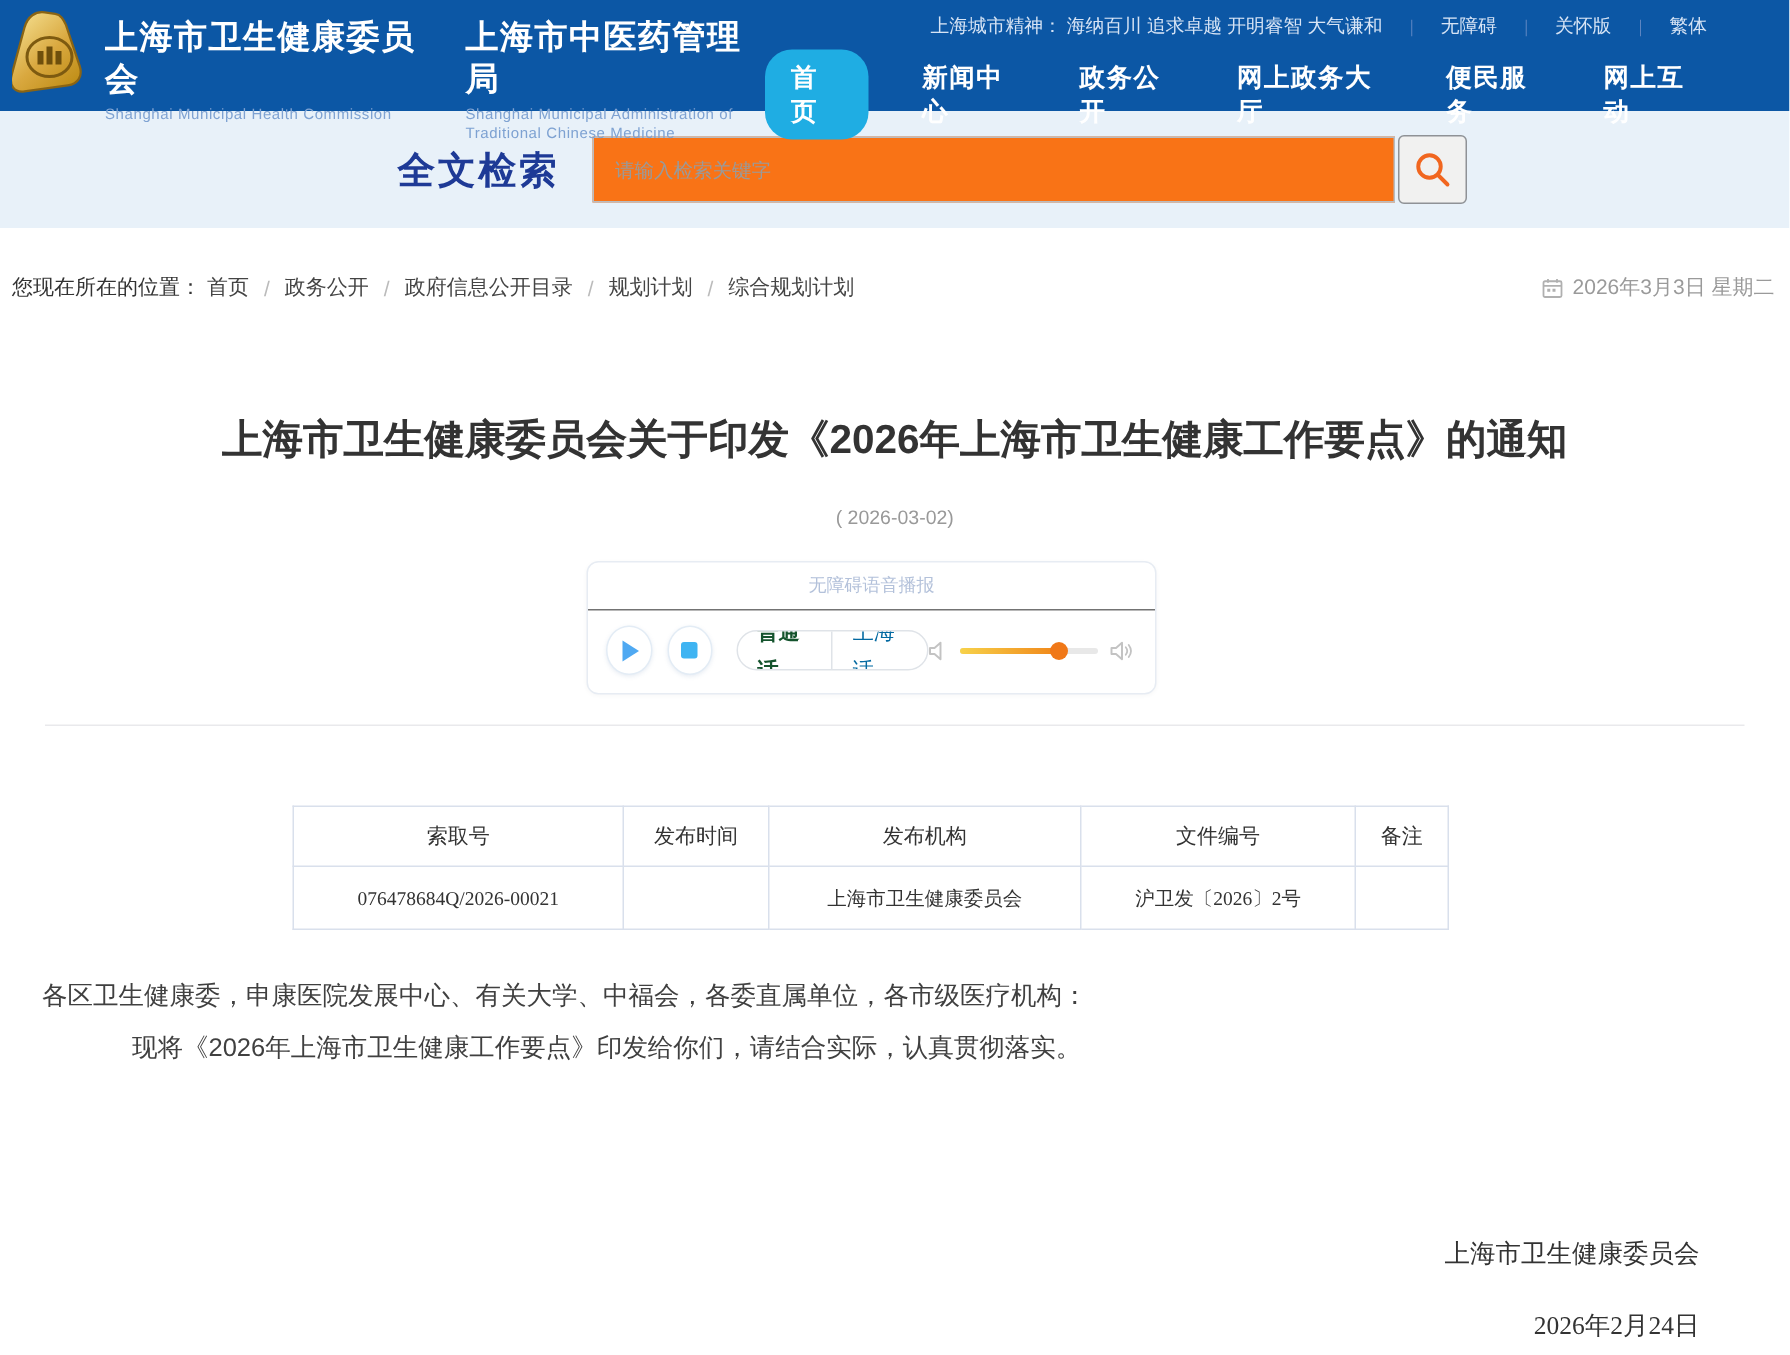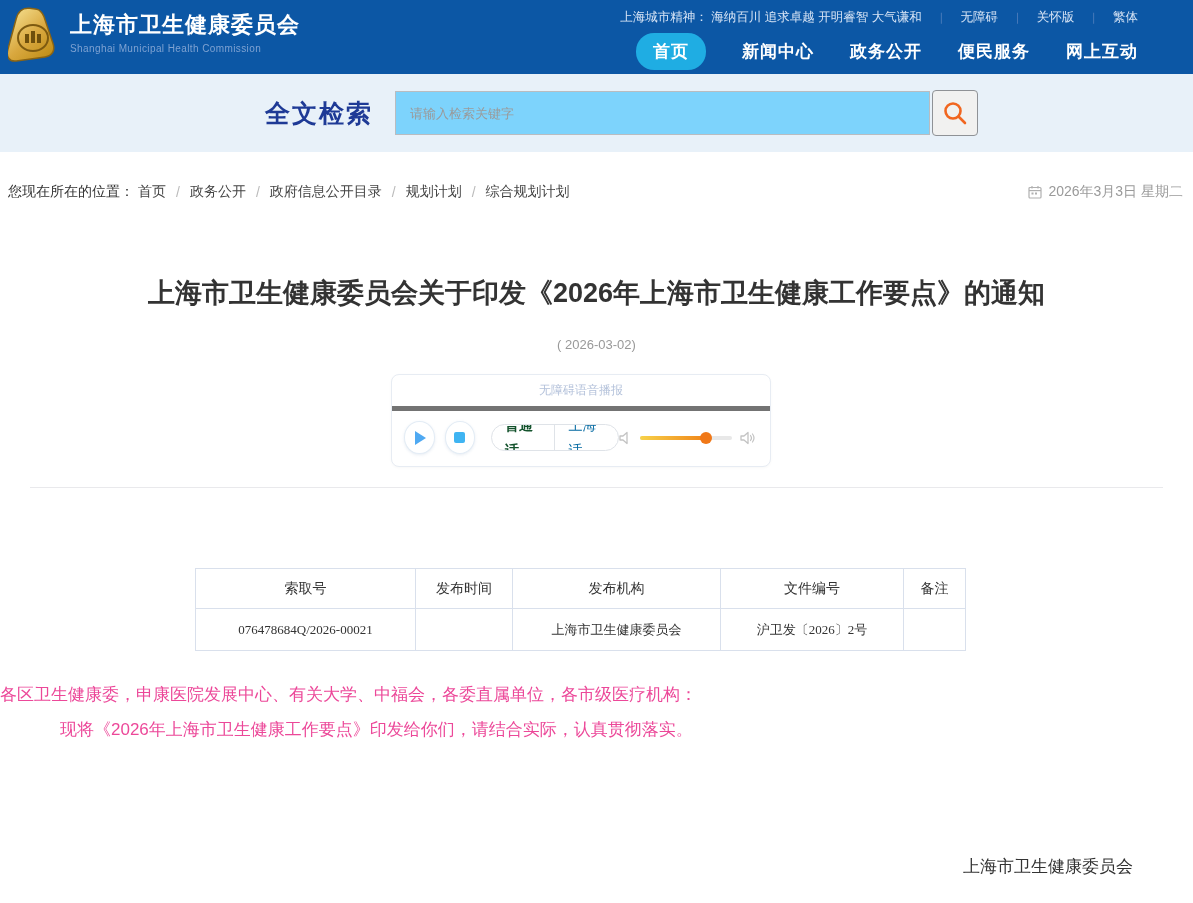--- a/index.html
+++ b/index.html
@@ -16,65 +16,65 @@
   .topbar { margin-top:9px; font-size:12.5px; color:#d7e4f5; display:flex; align-items:center; gap:0; }
   .topbar .sep { color:#5f87c2; margin:0 14px; font-size:11px; }
   .topbar a { color:#d7e4f5; text-decoration:none; cursor:pointer; }
   .nav { display:flex; align-items:center; gap:36px; margin-top:7px; }
   .nav-item { color:#fff; font-size:17px; font-weight:bold; cursor:pointer; letter-spacing:1px; }
   .nav-item.active { background:#1fade3; padding:7px 17px; border-radius:18px; }
 
   
   .search-band { background:#e8f1f9; height:78px; display:flex; align-items:center; padding-left:265px; }
   .search-label { font-size:25px; font-weight:bold; color:#1e3a96; letter-spacing:2px; margin-right:22px; }
-  .search-input { width:535px; height:44px; border:1px solid #b9bcc0; background:#7dd3fc; font-size:13px; padding:0 14px; color:#333; outline:none; }
+  .search-input { width:535px; height:44px; border:1px solid #b9bcc0; background:#f97316; font-size:13px; padding:0 14px; color:#333; outline:none; }
   .search-input::placeholder { color:#9a9a9a; }
   .search-btn { width:46px; height:46px; margin-left:2px; background:#f1f1f0; border:1px solid #8f9296; border-radius:4px; display:flex; align-items:center; justify-content:center; cursor:pointer; }
 
   
   .crumb-row { display:flex; align-items:center; padding:31px 10px 18px 8px; background:#fff; }
   .crumb { font-size:14px; color:#444; display:flex; align-items:center; }
   .crumb .prefix { color:#333; }
   .crumb a { color:#444; text-decoration:none; margin:0 4px; cursor:pointer; }
   .crumb .slash { color:#bbb; margin:0 6px; }
   .crumb-date { margin-left:auto; font-size:14px; color:#9a9a9a; display:flex; align-items:center; gap:6px; }
 
   
   .article-title { margin:52px auto 0; width:900px; text-align:center; font-size:27px; font-weight:bold; color:#333; line-height:44px; }
   .article-date { text-align:center; font-size:13px; color:#999; margin-top:22px; }
 
   
   .player { width:380px; margin:22px 0 0 391px; border:1px solid #e7ecf3; border-radius:8px; background:#fff; box-shadow:0 1px 3px rgba(0,0,0,.03); }
-  .player-head { text-align:center; font-size:12px; color:#b3c1da; padding:7px 0; border-bottom:5px solid #737373; }
+  .player-head { text-align:center; font-size:12px; color:#b3c1da; padding:7px 0; border-bottom:1px solid #737373; }
   .player-body { display:flex; align-items:center; padding:10px 14px 12px 12px; }
   .pbtn { width:33px; height:33px; border-radius:50%; background:#fff; border:1px solid #e3ecf5; box-shadow:0 1px 3px rgba(120,150,190,.18); display:flex; align-items:center; justify-content:center; cursor:pointer; }
   .pbtn + .pbtn { margin-left:10px; }
   .tri { width:0; height:0; border-left:11px solid #4fa9f2; border-top:7px solid transparent; border-bottom:7px solid transparent; margin-left:3px; }
   .sq { width:11px; height:11px; background:#3fb4f2; border-radius:2px; }
   .lang-toggle { display:flex; align-items:center; border:1px solid #dfe3e8; border-radius:15px; height:27px; margin-left:16px; overflow:hidden; }
   .lang { font-size:14px; padding:0 13px; cursor:pointer; line-height:25px; }
   .lang.cn { color:#14532d; font-weight:bold; border-right:1px solid #dfe3e8; }
   .lang.sh { color:#0369a1; }
   .vol { display:flex; align-items:center; margin-left:auto; gap:8px; }
   .spk { color:#c3c3c3; }
   .track { position:relative; width:92px; height:4px; border-radius:2px; background:#e8e8e8; }
   .track .fill { position:absolute; left:0; top:0; height:4px; width:72%; border-radius:2px; background:linear-gradient(90deg,#f7d24a,#f08519); }
   .track .knob { position:absolute; top:50%; left:72%; width:12px; height:12px; border-radius:50%; background:#f07818; transform:translate(-50%,-50%); cursor:pointer; }
 
   .divider { border:none; border-top:1px solid #e9e9ec; margin:20px 30px 0 30px; }
 
   
-  .meta-table { border-collapse:collapse; margin:80px 0 0 195px; font-size:14px;border-radius:21px; }
+  .meta-table { border-collapse:collapse; margin:53px 0 0 195px; font-size:14px;border-radius:21px; }
   .meta-table th, .meta-table td { border:1px solid #d9e0ec; text-align:center; font-weight:normal; color:#333; }
   .meta-table th { height:40px; }
   .meta-table td { height:42px; font-family:"Liberation Serif","DejaVu Serif",serif; font-size:13px; }
   .c0{width:220px} .c1{width:97px} .c2{width:208px} .c3{width:183px} .c4{width:62px}
 
   
-  .body-text { margin-top:26px; font-size:17px; line-height:35px; color:#ec4899; }
+  .body-text { margin-top:26px; padding-left:28px; font-size:17px; line-height:35px; color:#404040; }
   .body-text p.indent { text-indent:60px; }
 
   
   .signature { margin-top:108px; padding-right:60px; text-align:right; font-size:17px; color:#333; font-family:"Liberation Serif","DejaVu Serif",serif; }
   .signature .sig-date { margin-top:25px; padding-bottom:30px; }
 </style>
 </head>
 <body>
 
 <div class="header">
@@ -91,37 +91,45 @@
       <ellipse cx="25" cy="31" rx="15" ry="13" fill="none" stroke="#7d5a10" stroke-width="2"></ellipse>
       <rect x="17" y="27" width="4" height="9" fill="#6e4f0c"></rect>
       <rect x="23" y="24" width="4" height="12" fill="#6e4f0c"></rect>
       <rect x="29" y="27" width="4" height="9" fill="#6e4f0c"></rect>
     </svg>
     <div class="orgs">
       <div>
         <div class="org-title">上海市卫生健康委员会</div>
         <div class="org-sub">Shanghai Municipal Health Commission</div>
       </div>
+      <div>
+        <div class="org-title">上海市中医药管理局</div>
+        <div class="org-sub">
+          <div>Shanghai Municipal Administration of</div>
+          <div>Traditional Chinese Medicine</div>
+        </div>
+      </div>
     </div>
   </div>
 
   <div class="header-right">
     <div class="topbar">
       <span>上海城市精神： 海纳百川 追求卓越 开明睿智 大气谦和</span>
       <span class="sep">｜</span>
       <a>无障碍</a>
       <span class="sep">｜</span>
       <a>关怀版</a>
       <span class="sep">｜</span>
       <a>繁体</a>
     </div>
     <div class="nav">
       <div class="nav-item active">首页</div>
       <div class="nav-item">新闻中心</div>
       <div class="nav-item">政务公开</div>
+      <div class="nav-item">网上政务大厅</div>
       <div class="nav-item">便民服务</div>
       <div class="nav-item">网上互动</div>
     </div>
   </div>
 </div>
 
 <div class="search-band">
   <div class="search-label">全文检索</div>
   <input class="search-input" type="text" placeholder="请输入检索关键字" style="">
   <div class="search-btn">

